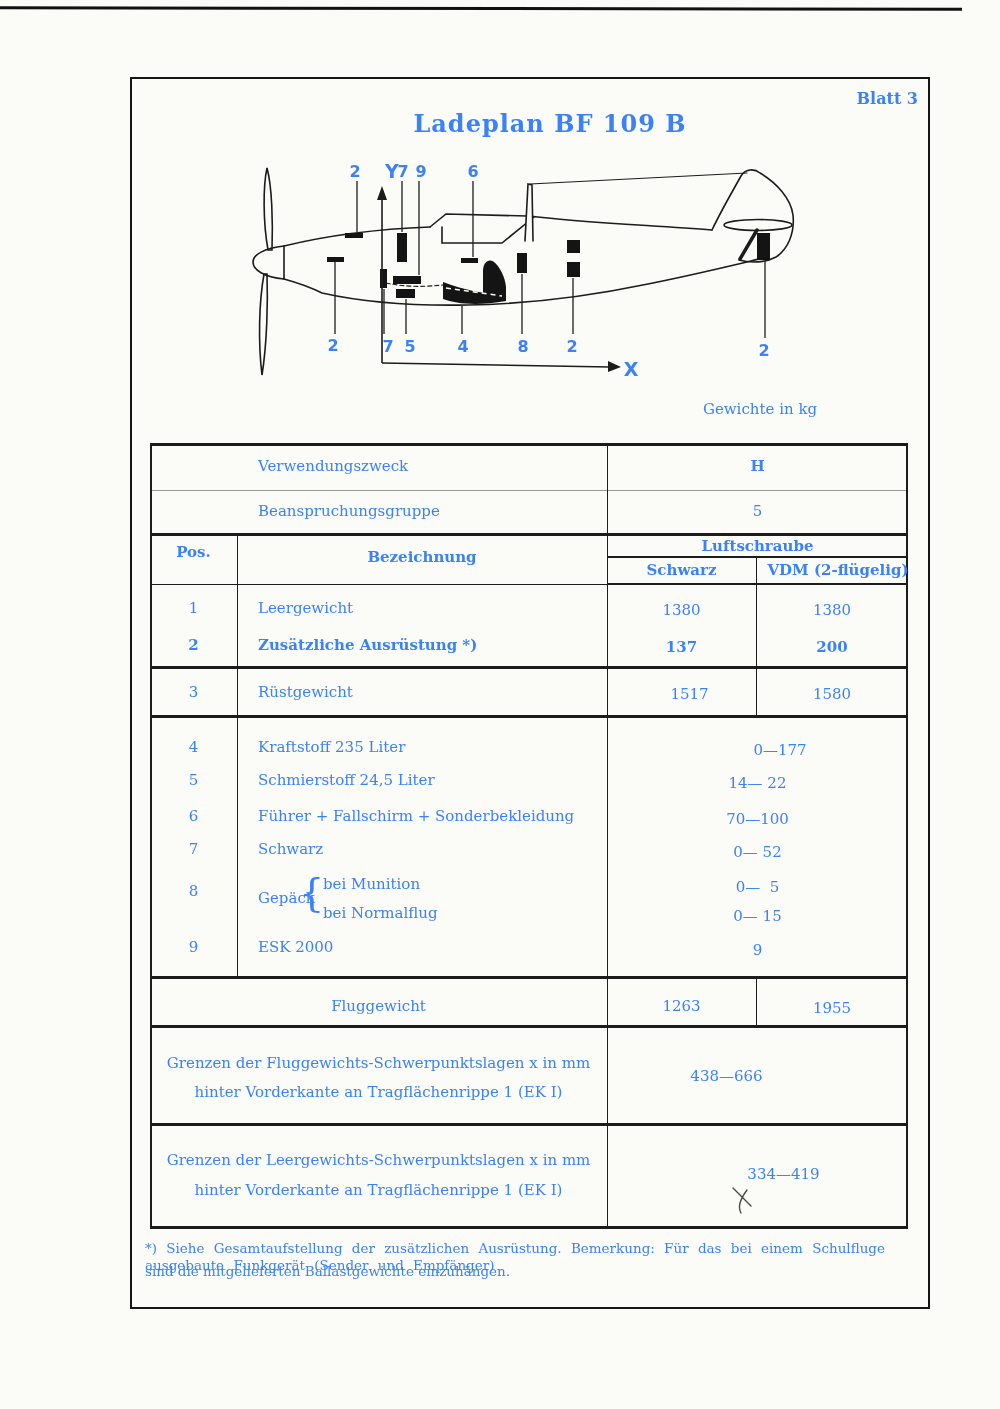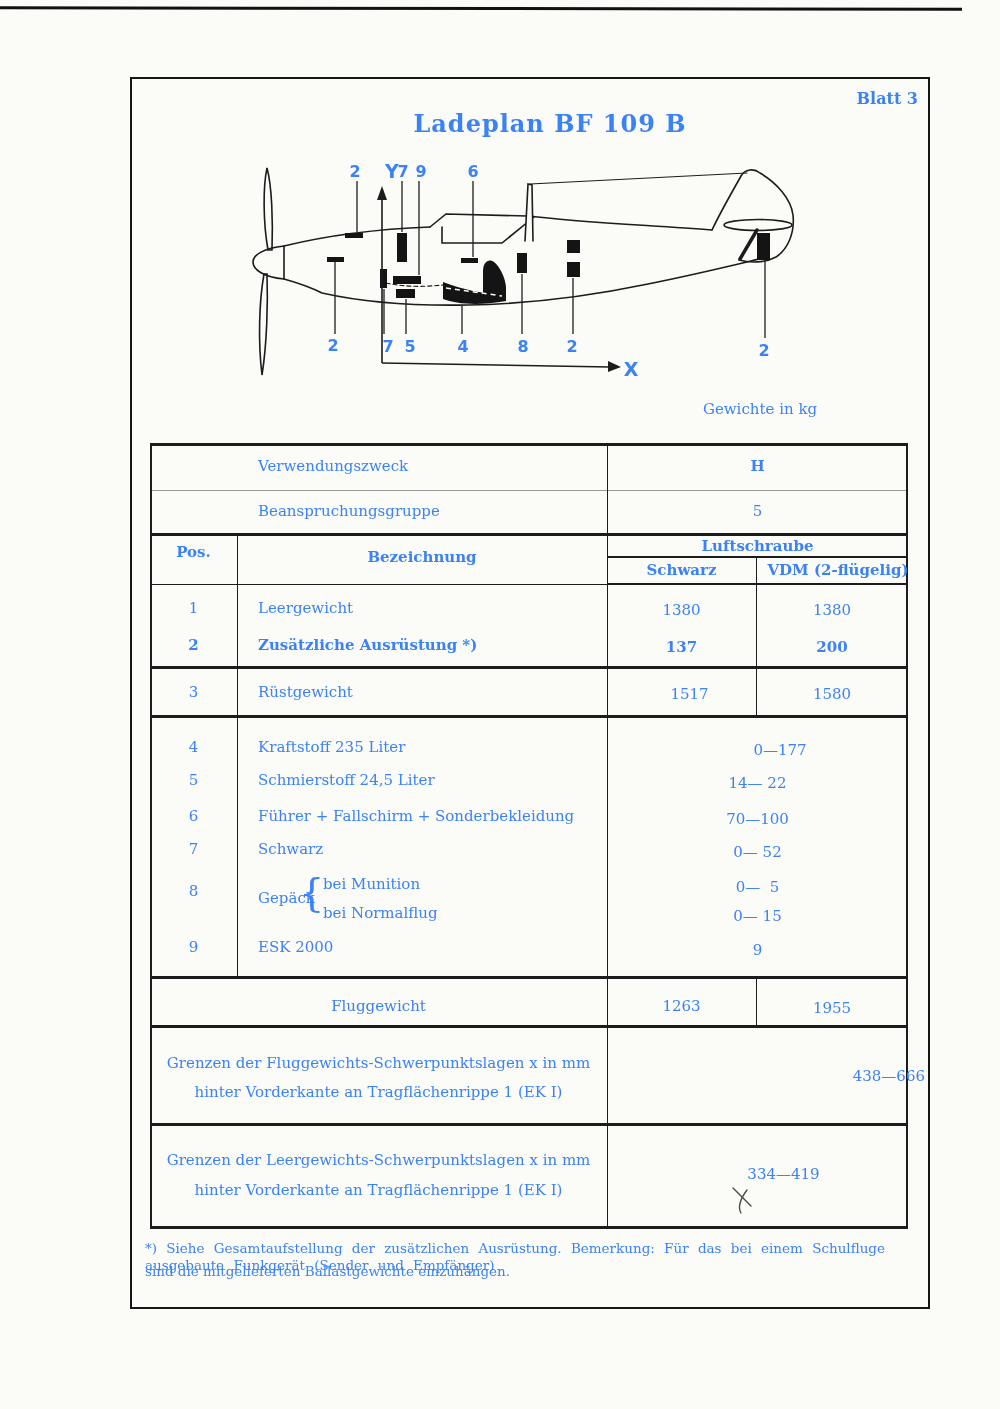--- a/index.html
+++ b/index.html
@@ -189,21 +189,21 @@
   <div class="txt ctr" style="left:150px;top:938px;width:87px;">9</div>
   <div class="txt" style="left:258px;top:938px;">ESK 2000</div>
   <div class="txt ctr" style="left:607px;top:941px;width:301px;">9</div>
 
   <div class="txt ctr" style="left:150px;top:997px;width:457px;">Fluggewicht</div>
   <div class="txt ctr" style="left:607px;top:997px;width:149px;">1263</div>
   <div class="txt ctr" style="left:756px;top:999px;width:152px;">1955</div>
 
   <div class="txt ctr" style="left:150px;top:1054px;width:457px;">Grenzen der Fluggewichts-Schwerpunktslagen x in mm</div>
   <div class="txt ctr" style="left:150px;top:1083px;width:457px;">hinter Vorderkante an Tragflächenrippe 1 (EK I)</div>
-  <div class="txt ctr" style="left:624px;top:1067px;width:301px;text-align:right;">438—666</div>
+  <div class="txt ctr" style="left:576px;top:1067px;width:301px;">438—666</div>
 
   <div class="txt ctr" style="left:150px;top:1151px;width:457px;">Grenzen der Leergewichts-Schwerpunktslagen x in mm</div>
   <div class="txt ctr" style="left:150px;top:1181px;width:457px;">hinter Vorderkante an Tragflächenrippe 1 (EK I)</div>
   <div class="txt ctr" style="left:607px;top:1165px;width:353px;">334—419</div>
 
   <svg style="left:725px;top:1182px;" width="60" height="35" viewBox="0 0 60 35">
     <path d="M8,6 L26,24 M22,8 C16,16 12,24 16,31" stroke="#4a4a46" stroke-width="1.4" fill="none" stroke-linecap="round"></path>
   </svg>
 
   <div class="txt small" style="left:145px;top:1240px;width:775px;word-spacing:5px;white-space:normal;">*) Siehe Gesamtaufstellung der zusätzlichen Ausrüstung.  Bemerkung:  Für das bei einem Schulfluge ausgebaute Funkgerät (Sender und Empfänger)</div>

